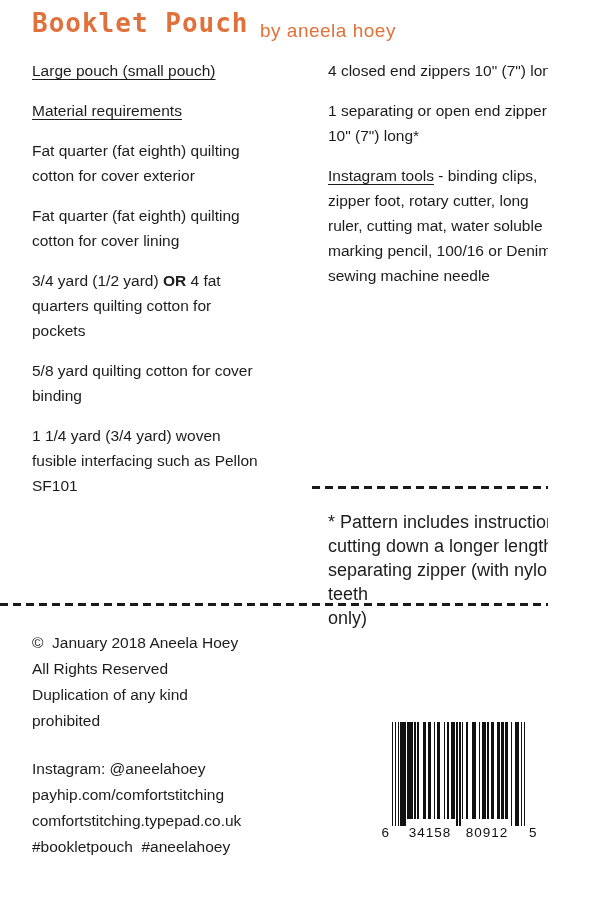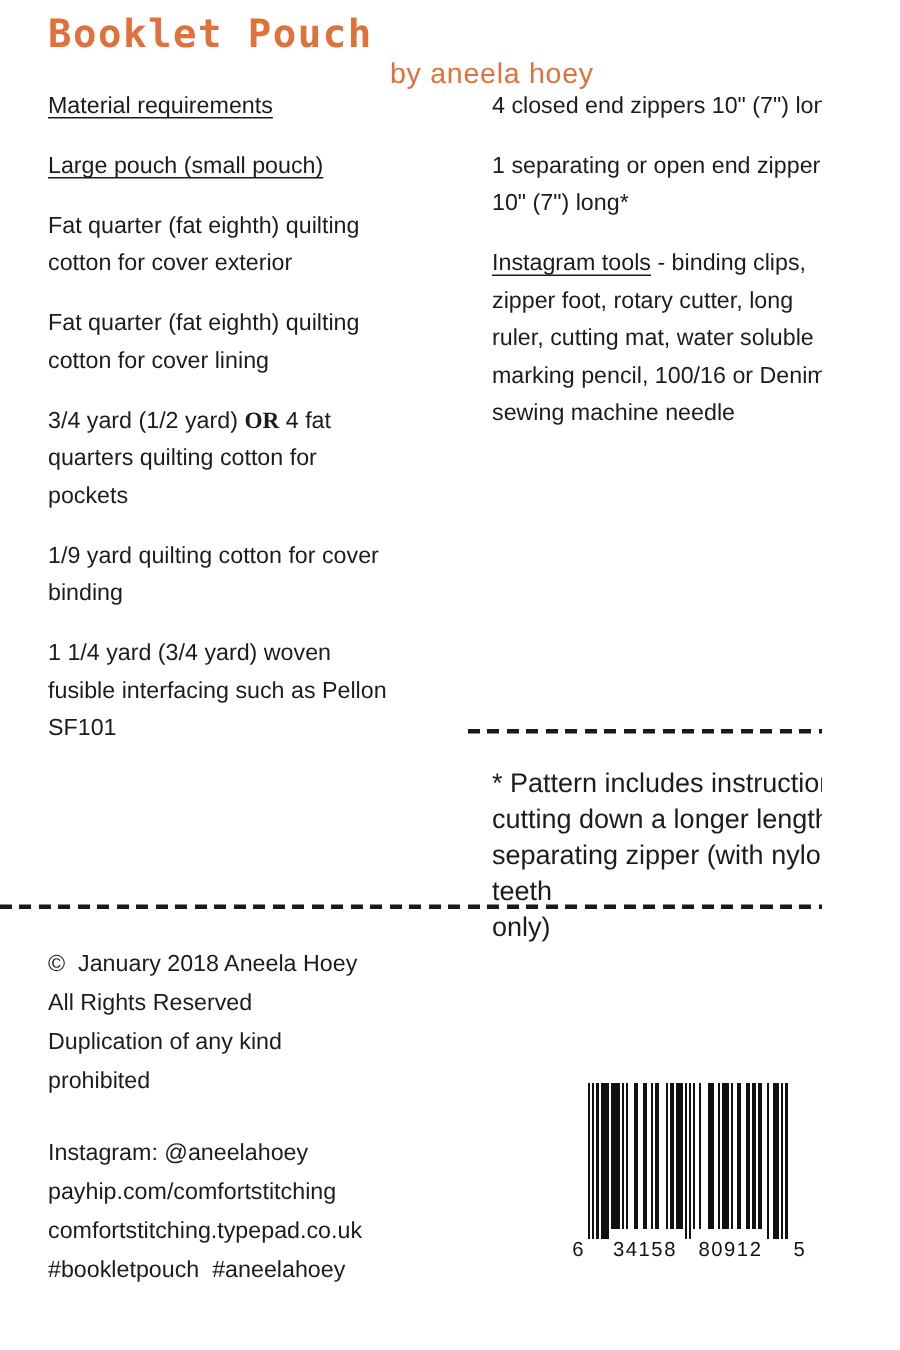--- a/index.html
+++ b/index.html
@@ -16,21 +16,21 @@
   .byline{
     position:absolute;left:260px;top:20px;
     font-size:19px;letter-spacing:0.5px;font-weight:400;
   }
   
   .col{position:absolute;top:58px;font-size:15.5px;line-height:25px;}
   .col p{margin:0 0 15px 0;white-space:pre-line;}
   .col-left{left:32px;width:272px;}
   .col-right{left:328px;width:266px;}
   .ul{text-decoration:underline;text-underline-offset:3px;}
-  .b{font-weight:bold;font-family:Liberation Serif, serif;}
+  .b{font-weight:bold;}
   .footnote{font-size:18px;line-height:24px;margin-top:12px !important;}
   
   .dash{
     height:3px;position:absolute;
     background:repeating-linear-gradient(90deg,#1a1a1a 0 8px,transparent 8px 13px);
   }
   .dash-right{left:312px;width:281px;top:486px;}
   .dash-full{left:0;width:600px;top:603px;}
   
   .footer-left{position:absolute;left:32px;top:630px;font-size:15.5px;line-height:26px;}
@@ -39,33 +39,33 @@
   .barcode{position:absolute;left:382px;top:722px;width:162px;height:120px;}
   .barcode svg{display:block;}
   .bc-digit{font-family:"Liberation Sans",sans-serif;font-size:13.5px;fill:#111;letter-spacing:1px;}
 </style>
 </head>
 <body>
 
 <div class="page">
 
   <h1 class="title" style="color: rgb(224, 113, 58);">Booklet Pouch</h1>
-  <span class="byline" style="color: rgb(224, 113, 58); margin-top: 19px;">by aneela hoey</span>
+  <span class="byline" style="color: rgb(224, 113, 58);">by aneela hoey</span>
 
   <div class="col col-left">
+    <p class="ul">Large pouch (small pouch)</p>
     <p class="ul">Material requirements</p>
-    <p class="ul">Large pouch (small pouch)</p>
     <p>Fat quarter (fat eighth) quilting
 cotton for cover exterior</p>
     <p>Fat quarter (fat eighth) quilting
 cotton for cover lining</p>
     <p><span>3/4 yard (1/2 yard) </span><span class="b">OR</span><span> 4 fat
 quarters quilting cotton for
 pockets</span></p>
-    <p>1/9 yard quilting cotton for cover
+    <p>5/8 yard quilting cotton for cover
 binding</p>
     <p>1 1/4 yard (3/4 yard) woven
 fusible interfacing such as Pellon
 SF101</p>
   </div>
 
   <div class="col col-right">
     <p>4 closed end zippers 10" (7") long</p>
     <p>1 separating or open end zipper
 10" (7") long*</p>

